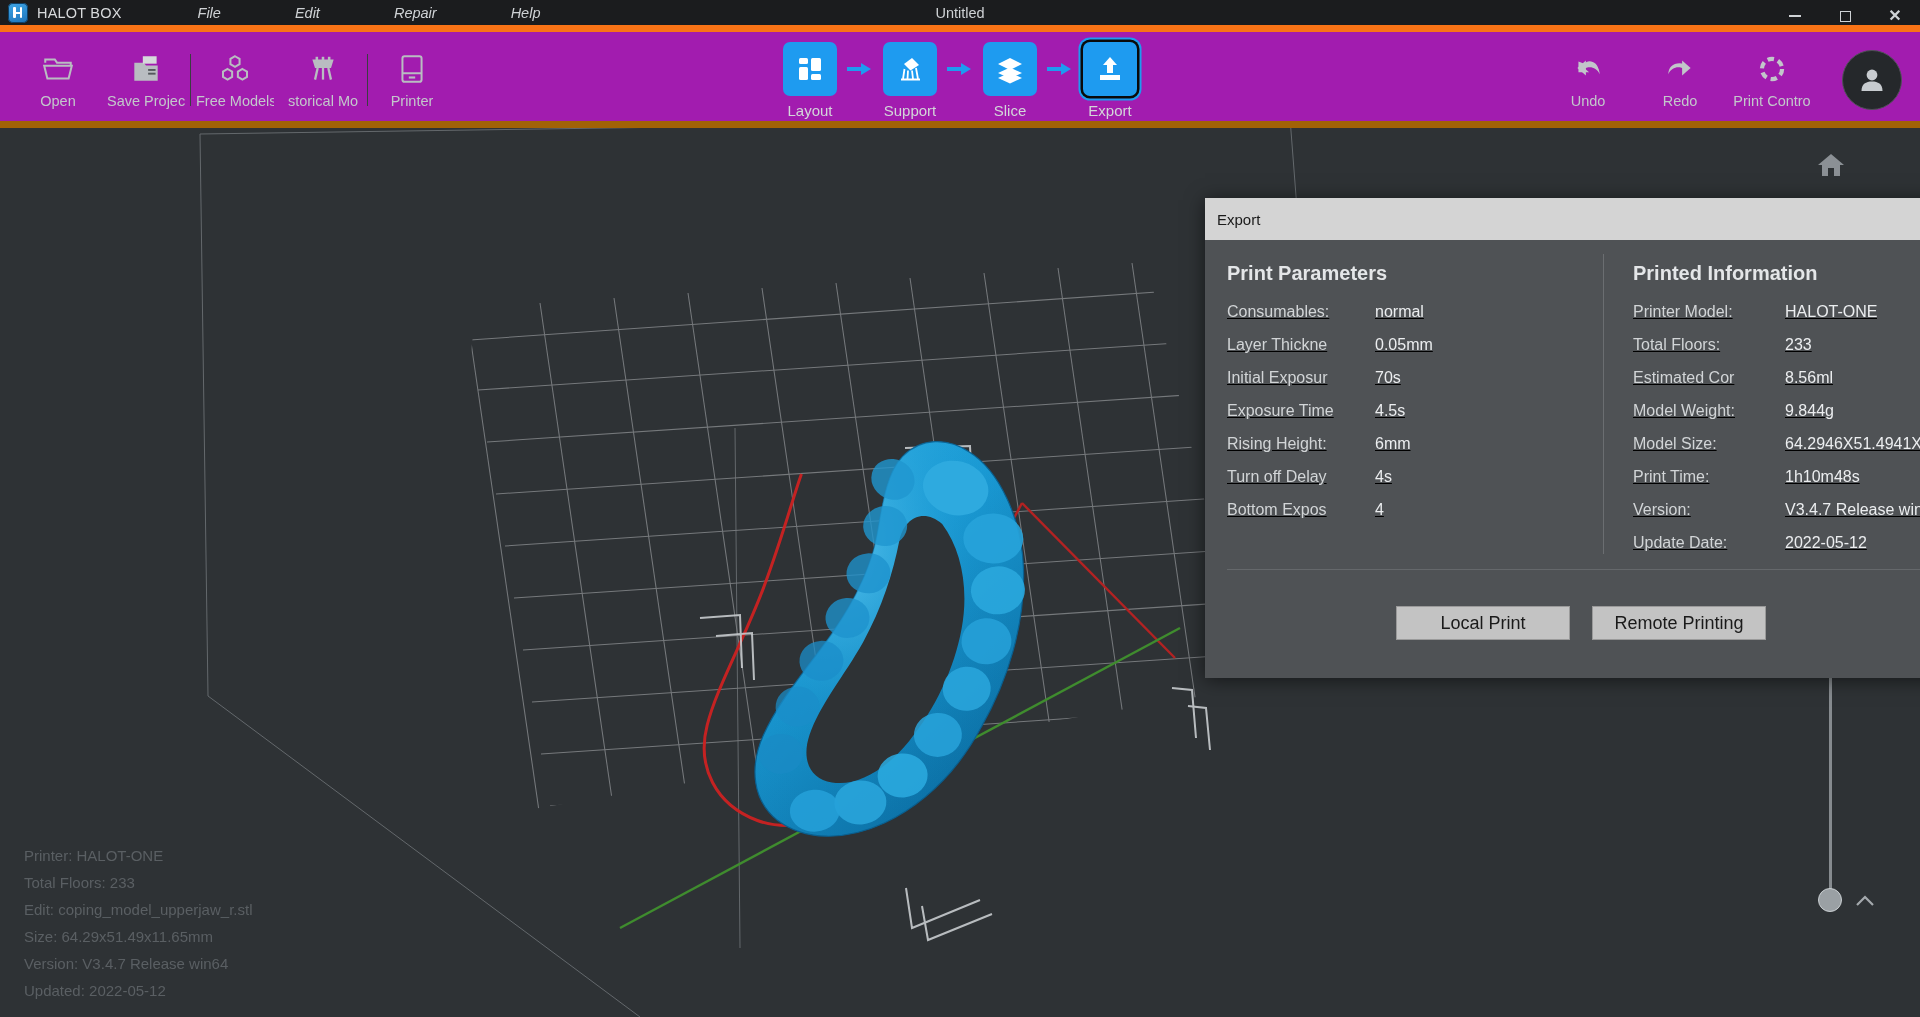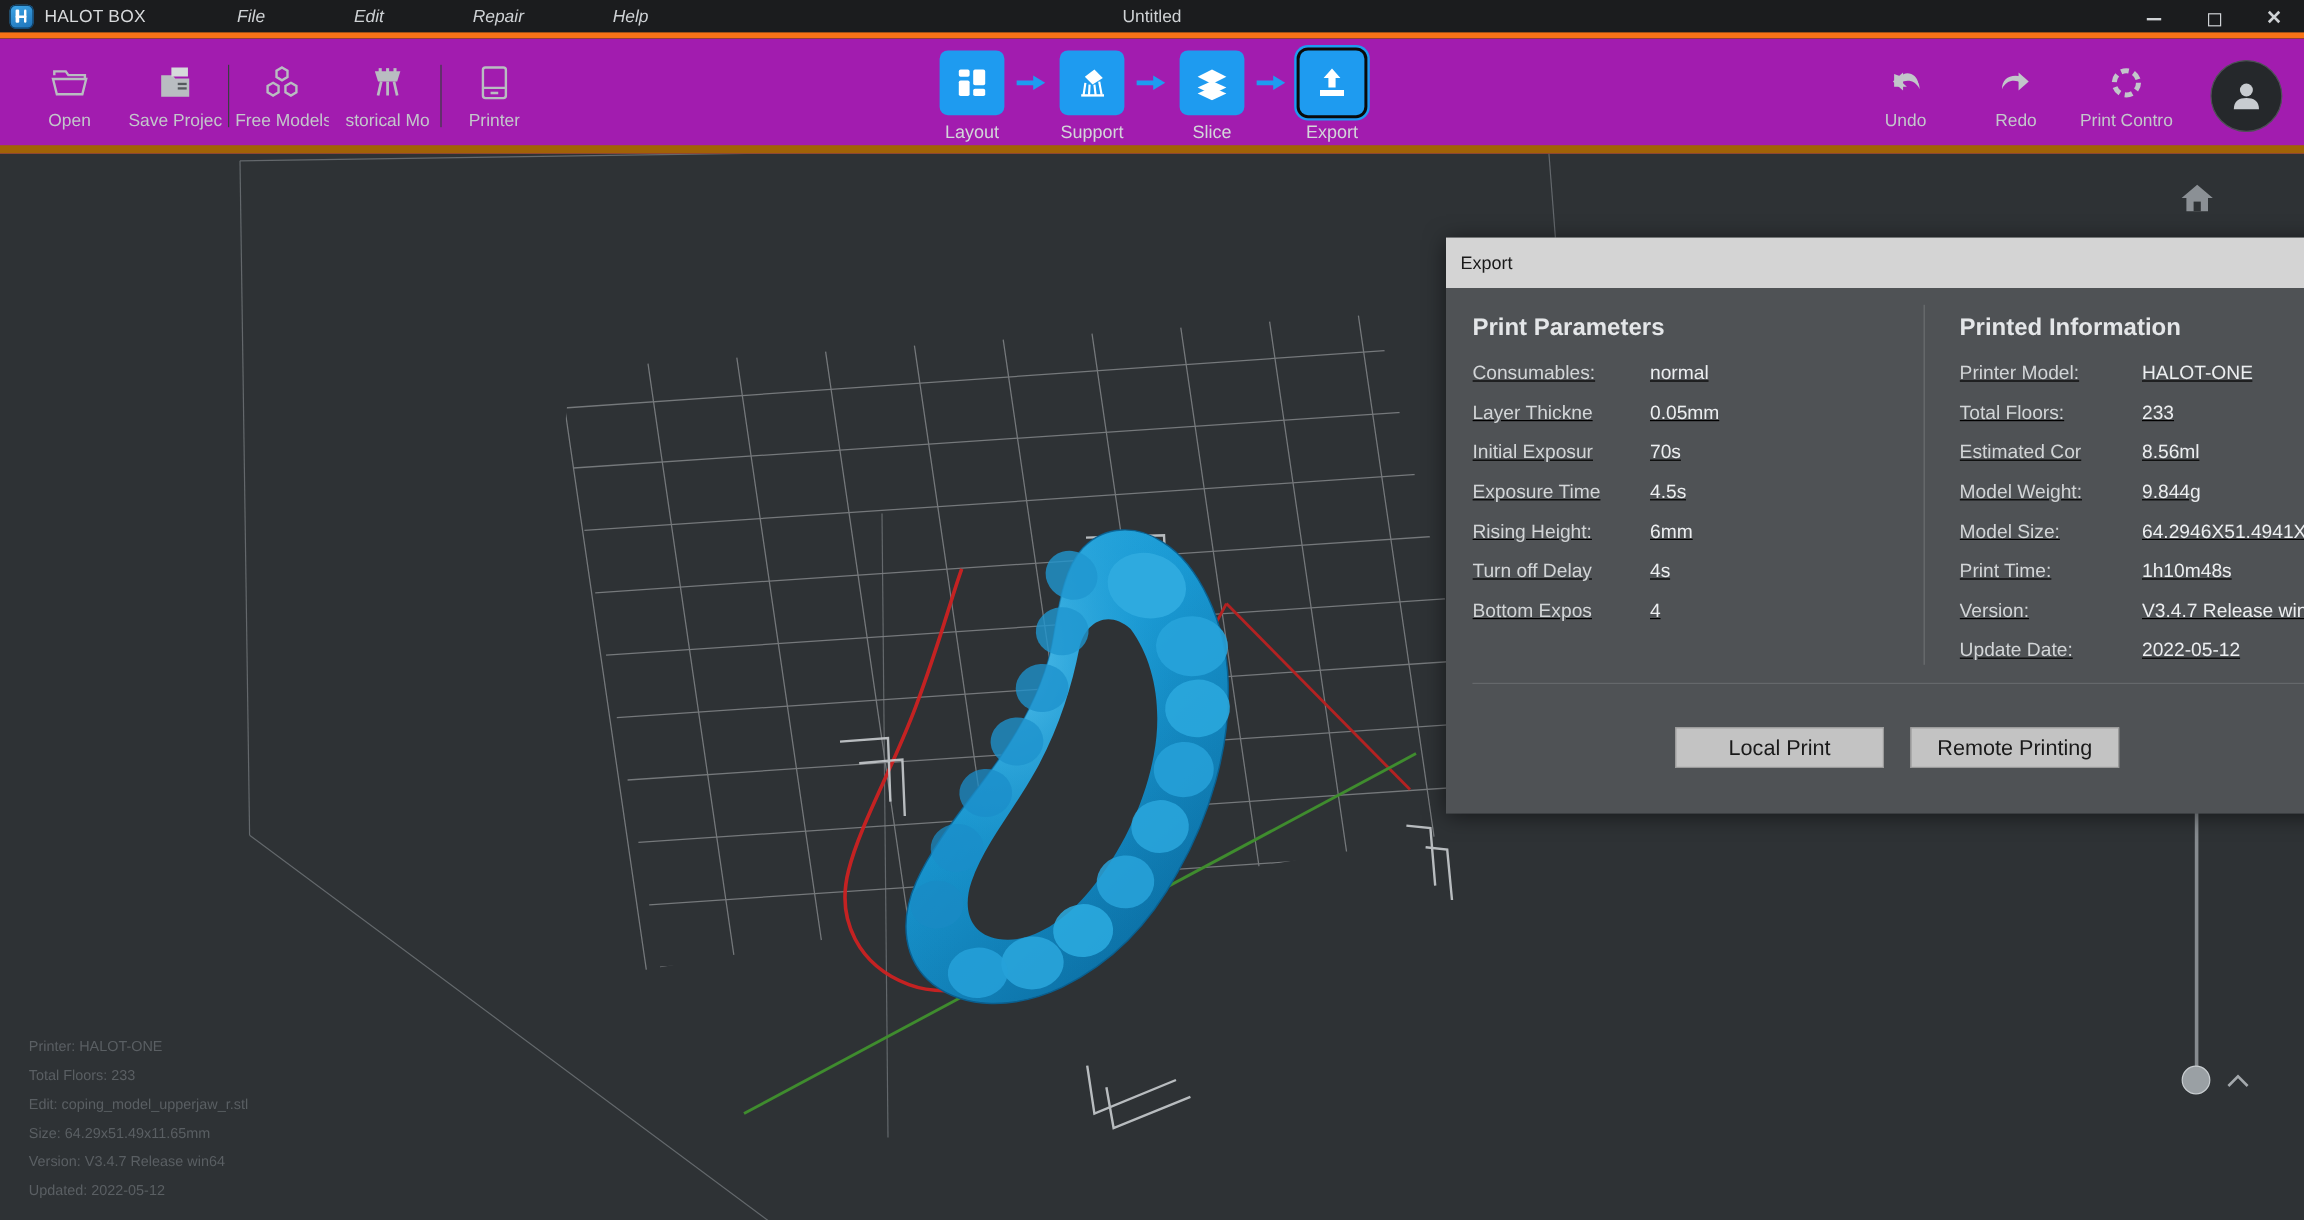--- a/index.html
+++ b/index.html
@@ -10,21 +10,21 @@
     font-family: "Liberation Sans", sans-serif;
     -webkit-font-smoothing: antialiased;
   }
   #app { position: relative; width: 1920px; height: 1017px; }
 
   
   .titlebar {
     position: absolute; top: 0; left: 0; width: 1920px; height: 32px;
     background: #1b1c1e;
     display: flex; align-items: center;
-    border-bottom: 5px solid #f97316;
+    border-bottom: 7px solid #f97316;
     z-index: 40;
   }
   .logo-wrap { display: flex; align-items: center; padding-left: 8px; }
   .logo-box {
     width: 20px; height: 20px; border-radius: 5px;
     background: linear-gradient(160deg,#3fa7e8 0%,#1d72b8 100%);
     position: relative; flex: none;
     box-shadow: 0 0 0 1px #0e3f66 inset;
   }
   .logo-box::before, .logo-box::after {
@@ -120,21 +120,21 @@
     position: absolute; left: 8px; top: 460px; width: 24px; height: 24px; border-radius: 50%;
     background: #9aa0a4; border: 1px solid #c9ced1; cursor: pointer;
   }
   .vp-chev {
     position: absolute; left: 42px; top: 460px; width: 26px; height: 26px; cursor: default;
   }
 
   .vp-info {
     position: absolute; left: 24px; bottom: 18px; display: flex; flex-direction: column; gap: 10px;
   }
-  .vp-info div { color: #5a5f63; font-size: 12px; white-space: nowrap; }
+  .vp-info div { color: #5a5f63; font-size: 15px; white-space: nowrap; }
 
   
   .dialog {
     position: absolute; left: 1205px; top: 198px; width: 752px; height: 480px;
     background: #4f5255; z-index: 60;
     box-shadow: 0 2px 18px rgba(0,0,0,.55);
   }
   .dlg-title {
     height: 42px; background: #d4d4d4; display: flex; align-items: center;
     padding: 0 10px 0 12px; justify-content: space-between;

